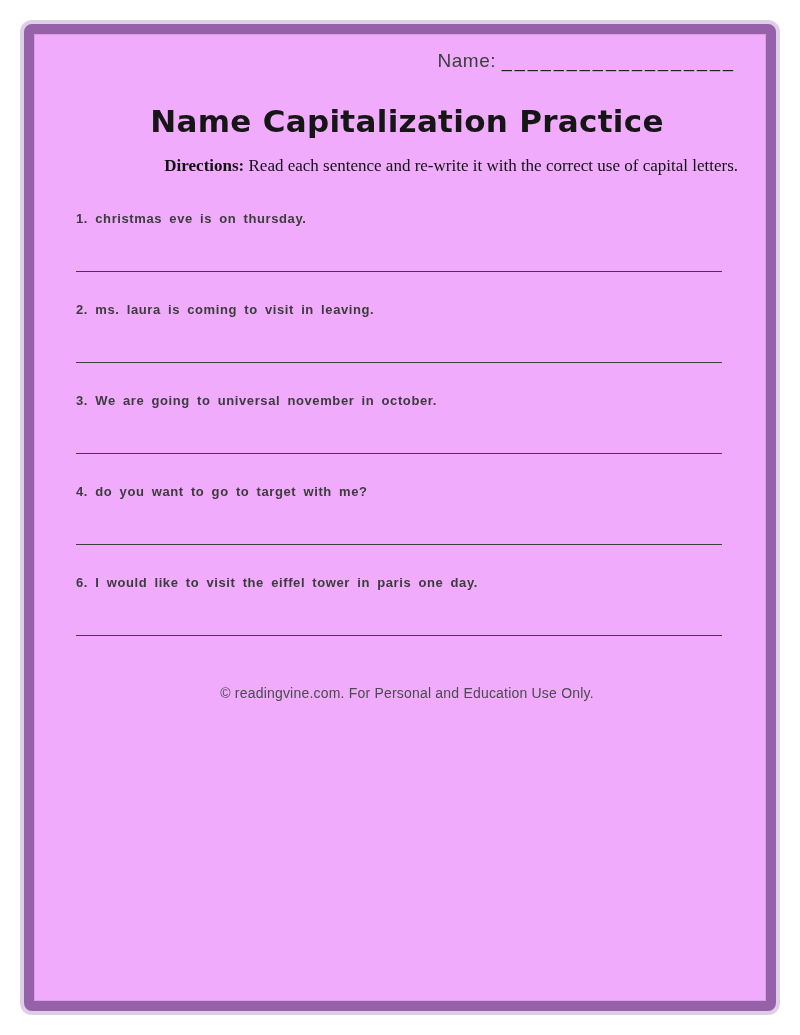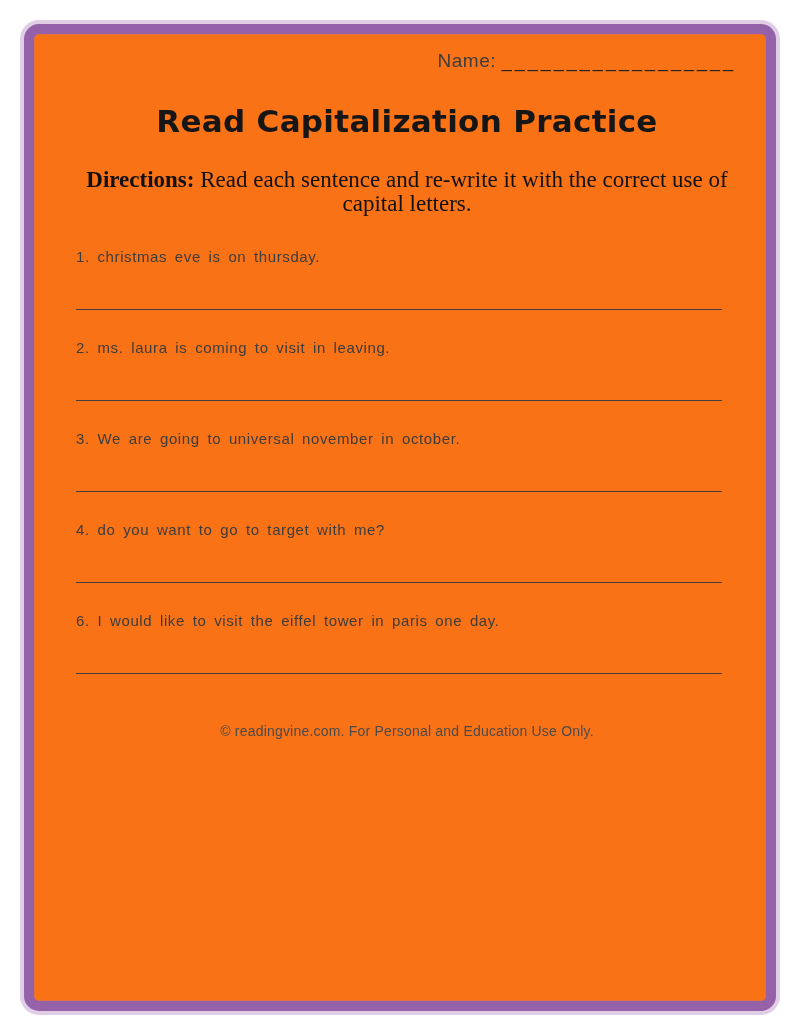--- a/index.html
+++ b/index.html
@@ -7,23 +7,23 @@
   body {
     width: 800px; height: 1035px;
     position: relative;
     font-family: "Liberation Sans", sans-serif;
     overflow: hidden;
   }
   .frame {
     position: absolute;
     left: 24px; top: 24px; right: 24px; bottom: 24px;
     border: 10px solid #9561a9;
-    border-radius: 15px;
+    border-radius: 8px;
     box-shadow: 0 0 0 4px rgba(164, 116, 183, 0.35), inset 0 0 0 1px rgba(164, 116, 183, 0.25);
-    background: #f97316;
+    background: #f0abfc;
   }
   .inner {
     position: absolute;
     left: 0; top: 0; right: 0; bottom: 0;
     padding: 16px 28px 0 42px;
   }
   .name-row {
     text-align: right;
     padding-right: 2px;
     height: 26px;
@@ -41,39 +41,40 @@
     margin-top: 24px;
     text-align: center;
     font-family: "DejaVu Sans", sans-serif;
     font-weight: 700;
     font-size: 31px;
     line-height: 42px;
     color: #161616;
     letter-spacing: 0.3px;
   }
   .directions {
-    margin-top: 26px;
+    margin-top: 12px;
     font-family: "Liberation Serif", serif;
-    font-size: 23px;
+    font-size: 17px;
     line-height: 24px;
     color: #111;
-    text-align: center;
+    text-align: right;
   }
   .directions b { font-weight: 700; }
   .items { margin-top: 30px; }
   .item {
     position: relative;
     height: 91px;
   }
   .sentence {
-    font-size: 15px;
+    font-size: 13px;
     line-height: 22px;
     letter-spacing: 0.6px;
     word-spacing: 3px;
     color: #3c3c3c;
+    font-weight: bold;
   }
   .answer-line {
     position: absolute;
     left: 0; right: 16px; top: 63px;
     height: 0;
     border-bottom: 1.6px solid #3e3e3e;
   }
   .footer {
     margin-top: 21px;
     text-align: center;
@@ -87,21 +88,21 @@
 <body>
 
 <div class="frame">
   <div class="inner">
 
     <div class="name-row">
       <span>Name:</span>
       <span class="name-blank">__________________</span>
     </div>
 
-    <div class="title">Read Capitalization Practice</div>
+    <div class="title">Name Capitalization Practice</div>
 
     <div class="directions"><b>Directions:</b><span> Read each sentence and re-write it with the correct use of capital letters.</span></div>
 
     <div class="items">
 
       <div class="item">
         <div class="sentence"><span>1.</span> <span>christmas eve is on thursday.</span></div>
         <div class="answer-line"></div>
       </div>
 

